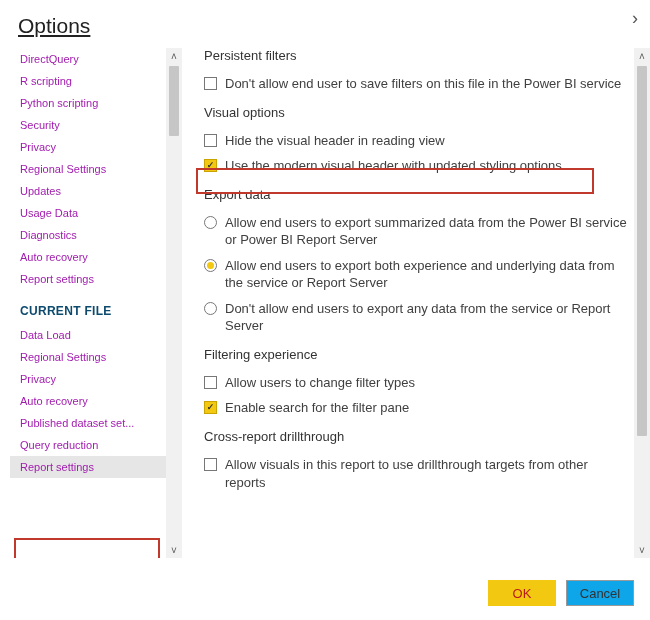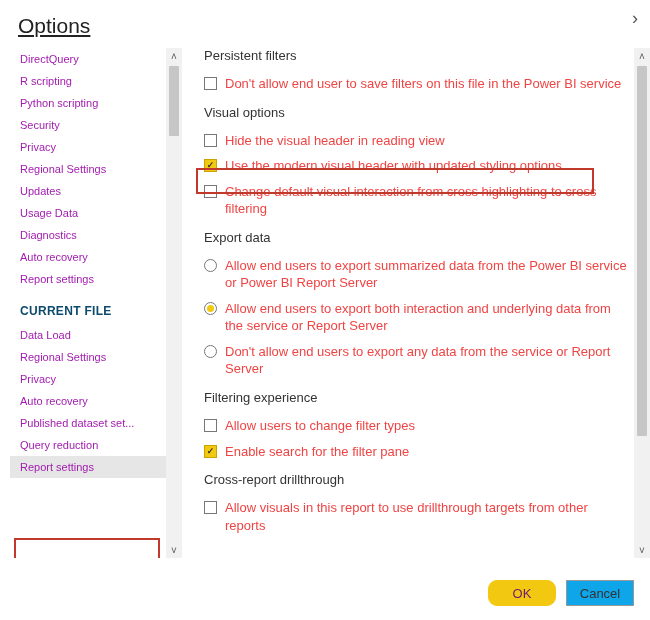--- a/index.html
+++ b/index.html
@@ -107,21 +107,21 @@
     margin: 8px 0 8px 0;
     font-weight: 400;
   }
   .section-title.first { margin-top: 0; }
   .opt-row {
     display: flex;
     align-items: flex-start;
     gap: 8px;
     padding: 4px 0;
     font-size: 13px;
-    color: #ef4444;
+    color: #404040;
     line-height: 1.35;
   }
   .opt-row .label { flex: 1; padding-right: 4px; }
   .cb, .rb {
     width: 13px;
     height: 13px;
     border: 1px solid #777;
     flex: 0 0 13px;
     margin-top: 2px;
     display: flex;
@@ -175,22 +175,21 @@
     background: #0ea5e9;
     cursor: pointer;
     display: flex;
     align-items: center;
     justify-content: center;
     padding: 0 12px;
   }
   .btn.primary {
     background: #f2c811;
     border-color: #f2c811;
-    color: #701a75;
-    border-radius: 9px;
+    color: #b91c1c;
   }
 </style>
 </head>
 <body>
 
 <div class="close-chevron">›</div>
 
 <div class="title">Options</div>
 
 <div class="body">
@@ -239,33 +238,29 @@
 
     <div class="section-title">Visual options</div>
     <div class="opt-row">
       <div class="cb"></div>
       <div class="label">Hide the visual header in reading view</div>
     </div>
     <div class="opt-row">
       <div class="cb checked"></div>
       <div class="label">Use the modern visual header with updated styling options</div>
     </div>
-    <div class="opt-row">
-      <div class="cb"></div>
-      <div class="label">Change default visual interaction from cross highlighting to cross filtering</div>
-    </div>
 
     <div class="section-title">Export data</div>
     <div class="opt-row">
       <div class="rb"></div>
       <div class="label">Allow end users to export summarized data from the Power BI service or Power BI Report Server</div>
     </div>
     <div class="opt-row">
       <div class="rb checked"></div>
-      <div class="label">Allow end users to export both interaction and underlying data from the service or Report Server</div>
+      <div class="label">Allow end users to export both experience and underlying data from the service or Report Server</div>
     </div>
     <div class="opt-row">
       <div class="rb"></div>
       <div class="label">Don't allow end users to export any data from the service or Report Server</div>
     </div>
 
     <div class="section-title">Filtering experience</div>
     <div class="opt-row">
       <div class="cb"></div>
       <div class="label">Allow users to change filter types</div>

